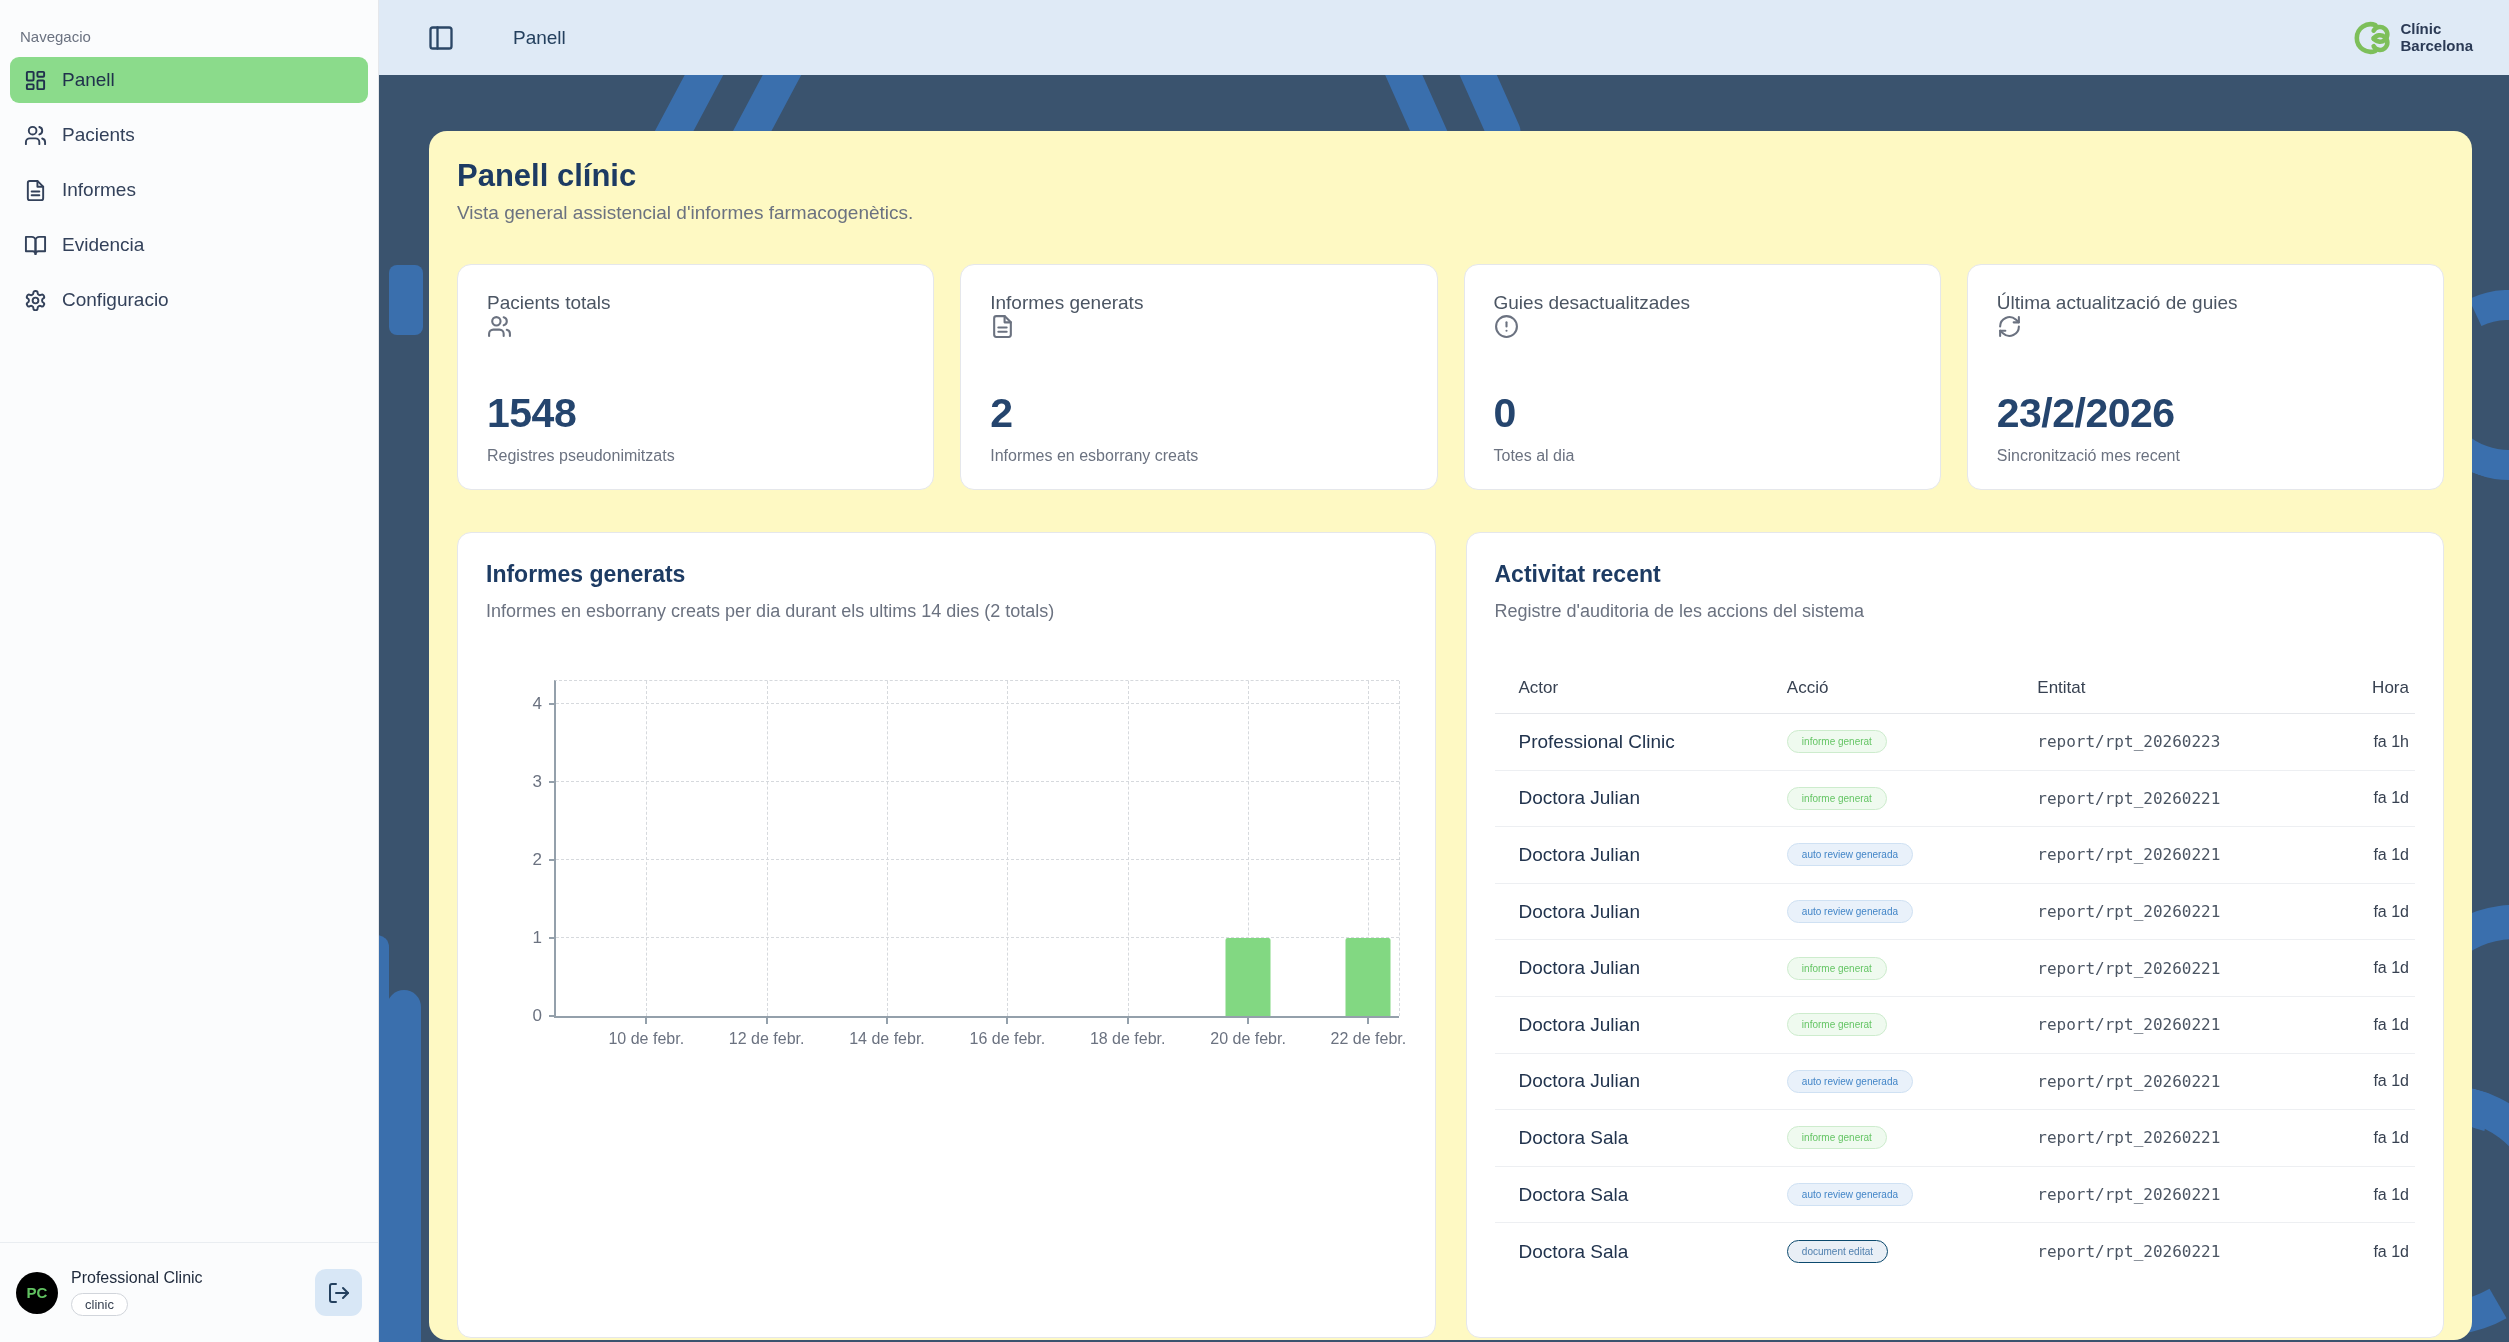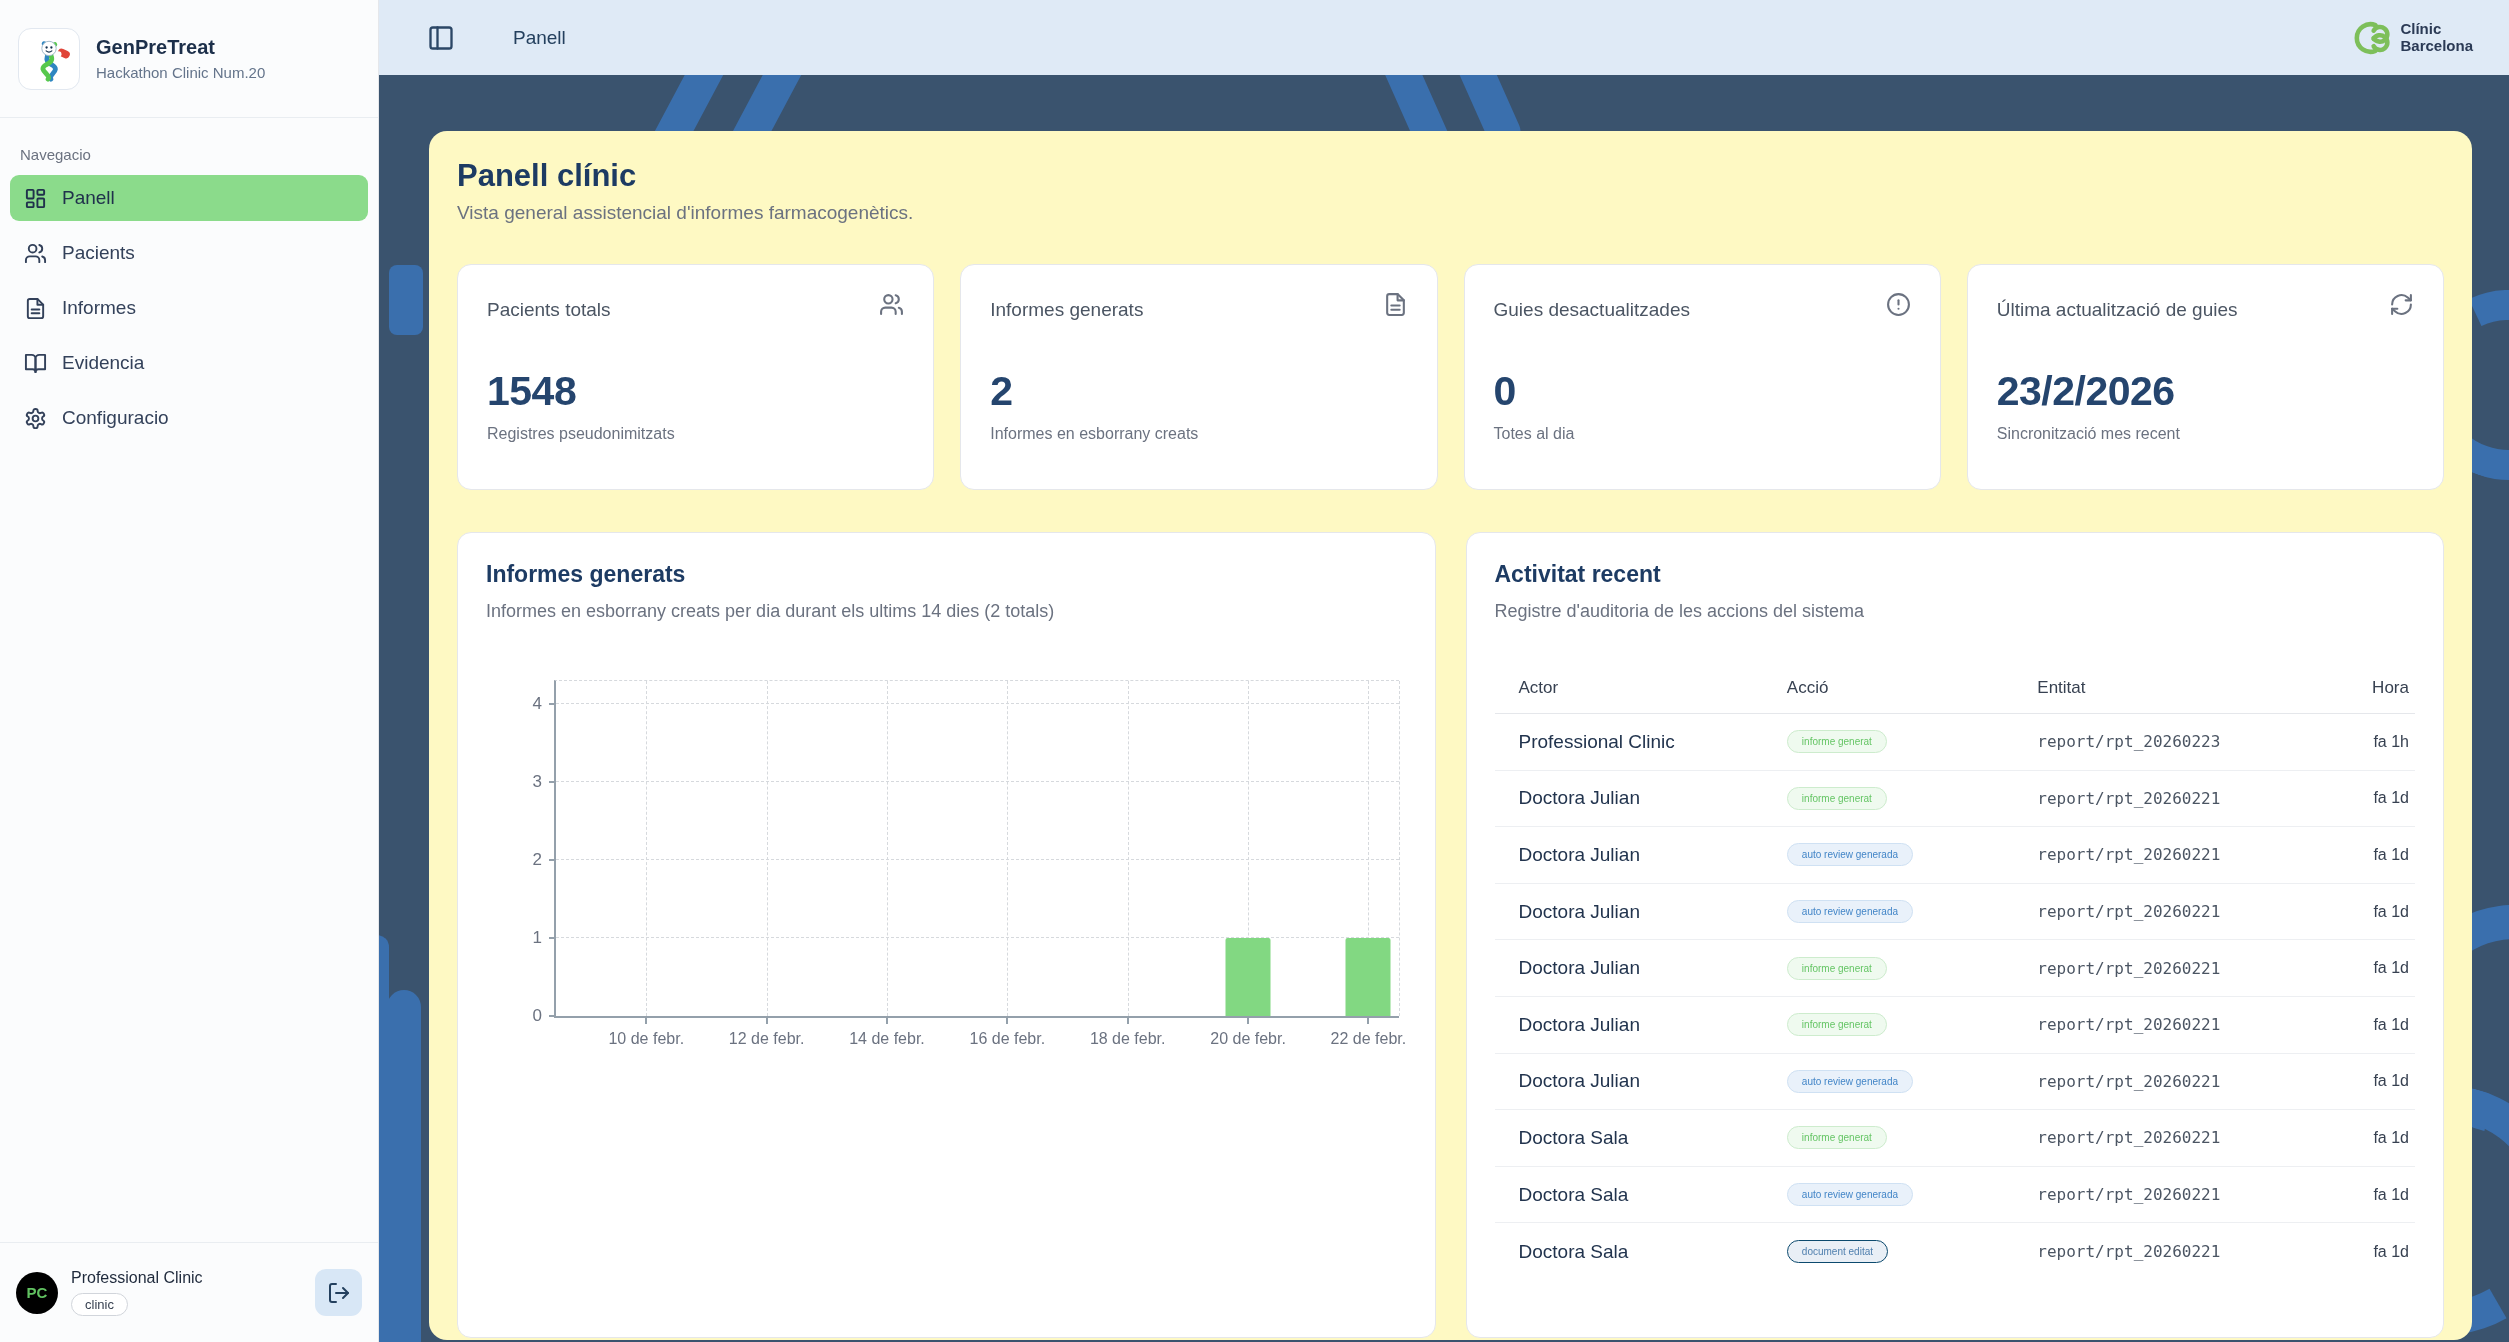--- a/index.html
+++ b/index.html
@@ -48,21 +48,21 @@
   .deco-circ-a { width:190px; height:190px; border:30px solid #3a6fad; border-left-color:transparent; right:-95px; top:215px; transform:rotate(20deg); }
   .deco-circ-b { width:230px; height:230px; border:34px solid #3a6fad; border-bottom-color:transparent; right:-120px; top:830px; transform:rotate(-30deg); }
   .deco-circ-c { width:250px; height:250px; border:34px solid #3a6fad; border-right-color:transparent; right:-60px; top:1010px; transform:rotate(15deg); }
 
   .canvas-card { position:absolute; left:50px; right:37px; top:56px; bottom:2px; background:#fef9c3; border-radius:18px; padding:28px; z-index:1; overflow:hidden; }
   .page-title { font-size:31px; font-weight:bold; color:#1d3b63; line-height:34px; }
   .page-subtitle { font-size:19px; color:#6b7280; margin-top:9px; line-height:22px; }
 
   .stats-row { display:flex; gap:26px; margin-top:40px; }
   .stat-card { flex:1; border:1px solid #e5e7eb; border-radius:14px; background:#fff; height:226px; padding:27px 29px; }
-  .stat-top { display:flex; justify-content:space-between; align-items:flex-end; }
+  .stat-top { display:flex; justify-content:space-between; align-items:flex-start;flex-direction:column; }
   .stat-label { font-size:19px; color:#4b5563; }
   .stat-icon { color:#6b7280; } .stat-icon svg { width:25px; height:25px; }
   .stat-value { font-size:41px; font-weight:800; color:#25456e; margin-top:47px; letter-spacing:-0.5px; }
   .stat-sub { font-size:16px; color:#6b7280; margin-top:10px; }
 
   .panels-row { display:flex; gap:30px; margin-top:42px; height:806px; }
   .panel { flex:1; border:1px solid #e5e7eb; border-radius:14px; background:#fff; padding:28px; min-width:0; }
   .panel-title { font-size:23px; font-weight:bold; color:#1d3b63; }
   .panel-subtitle { font-size:18px; color:#6b7280; margin-top:13px; }
 
@@ -90,38 +90,20 @@
   .t-head .col-hora, .cell-time { text-align:right; padding-right:4px; }
   .badge { display:inline-block; font-size:10px; padding:5px 14px; border-radius:999px; white-space:nowrap; }
   .badge-green { background:#effaef; color:#65c565; border:1px solid #cdeccd; }
   .badge-blue  { background:#e9f1fa; color:#4285c7; border:1px solid #cfe1f3; }
   .badge-slate { background:#e9eff6; color:#4f7fae; border:1px solid #0c4a6e; }
 </style>
 </head>
 <body>
 
 <aside class="sidebar">
-  <div class="sidebar-header">
-    <div class="logo-tile">
-      <svg width="46" height="46" viewBox="0 0 48 48" fill="none">
-        <path d="M19 8 C33 15, 13 23, 27 30 C37 36, 23 40, 26 45" stroke="#2e86c1" stroke-width="5" stroke-linecap="round"></path>
-        <path d="M30 9 C16 16, 36 23, 21 30 C11 36, 27 40, 23 45" stroke="#57c84d" stroke-width="5" stroke-linecap="round"></path>
-        <circle cx="24" cy="13" r="7.5" fill="#ffffff" stroke="#9fb8c9"></circle>
-        <circle cx="21.5" cy="12" r="1.2" fill="#16324f"></circle>
-        <circle cx="26.5" cy="12" r="1.2" fill="#16324f"></circle>
-        <path d="M21 15.5 q3 2.5 6 0" stroke="#16324f" stroke-width="1.2" fill="none" stroke-linecap="round"></path>
-        <rect x="33" y="14" width="13" height="8" rx="4" fill="#e04438" transform="rotate(25 39 18)"></rect>
-        <circle cx="34" cy="19" r="3" fill="#ffffff"></circle>
-      </svg>
-    </div>
-    <div>
-      <div class="brand-name">GenPreTreat</div>
-      <div class="brand-sub">Hackathon Clinic Num.20</div>
-    </div>
-  </div>
 
   <div class="nav-label">Navegacio</div>
   <ul class="nav" id="nav-list">
       <li class="nav-item active">
         <svg viewBox="0 0 24 24" fill="none" stroke="currentColor" stroke-width="2" stroke-linecap="round" stroke-linejoin="round">
           <rect x="3" y="3" width="7" height="9" rx="1"></rect>
           <rect x="14" y="3" width="7" height="5" rx="1"></rect>
           <rect x="14" y="12" width="7" height="9" rx="1"></rect>
           <rect x="3" y="16" width="7" height="5" rx="1"></rect>
         </svg>

